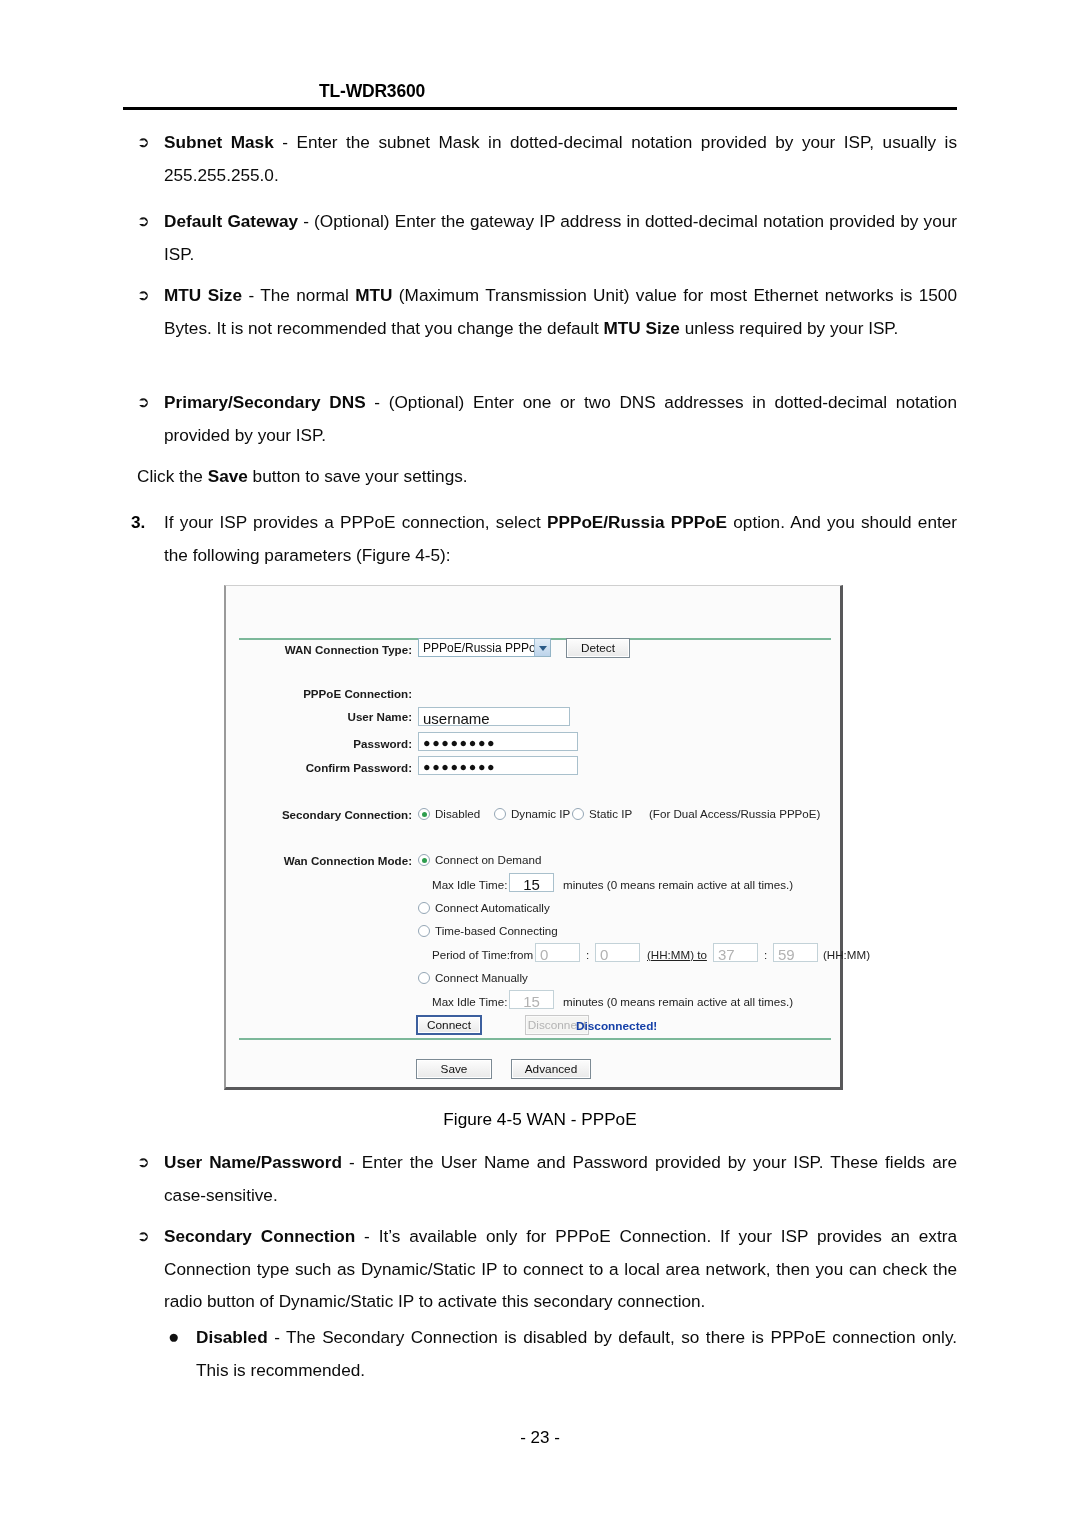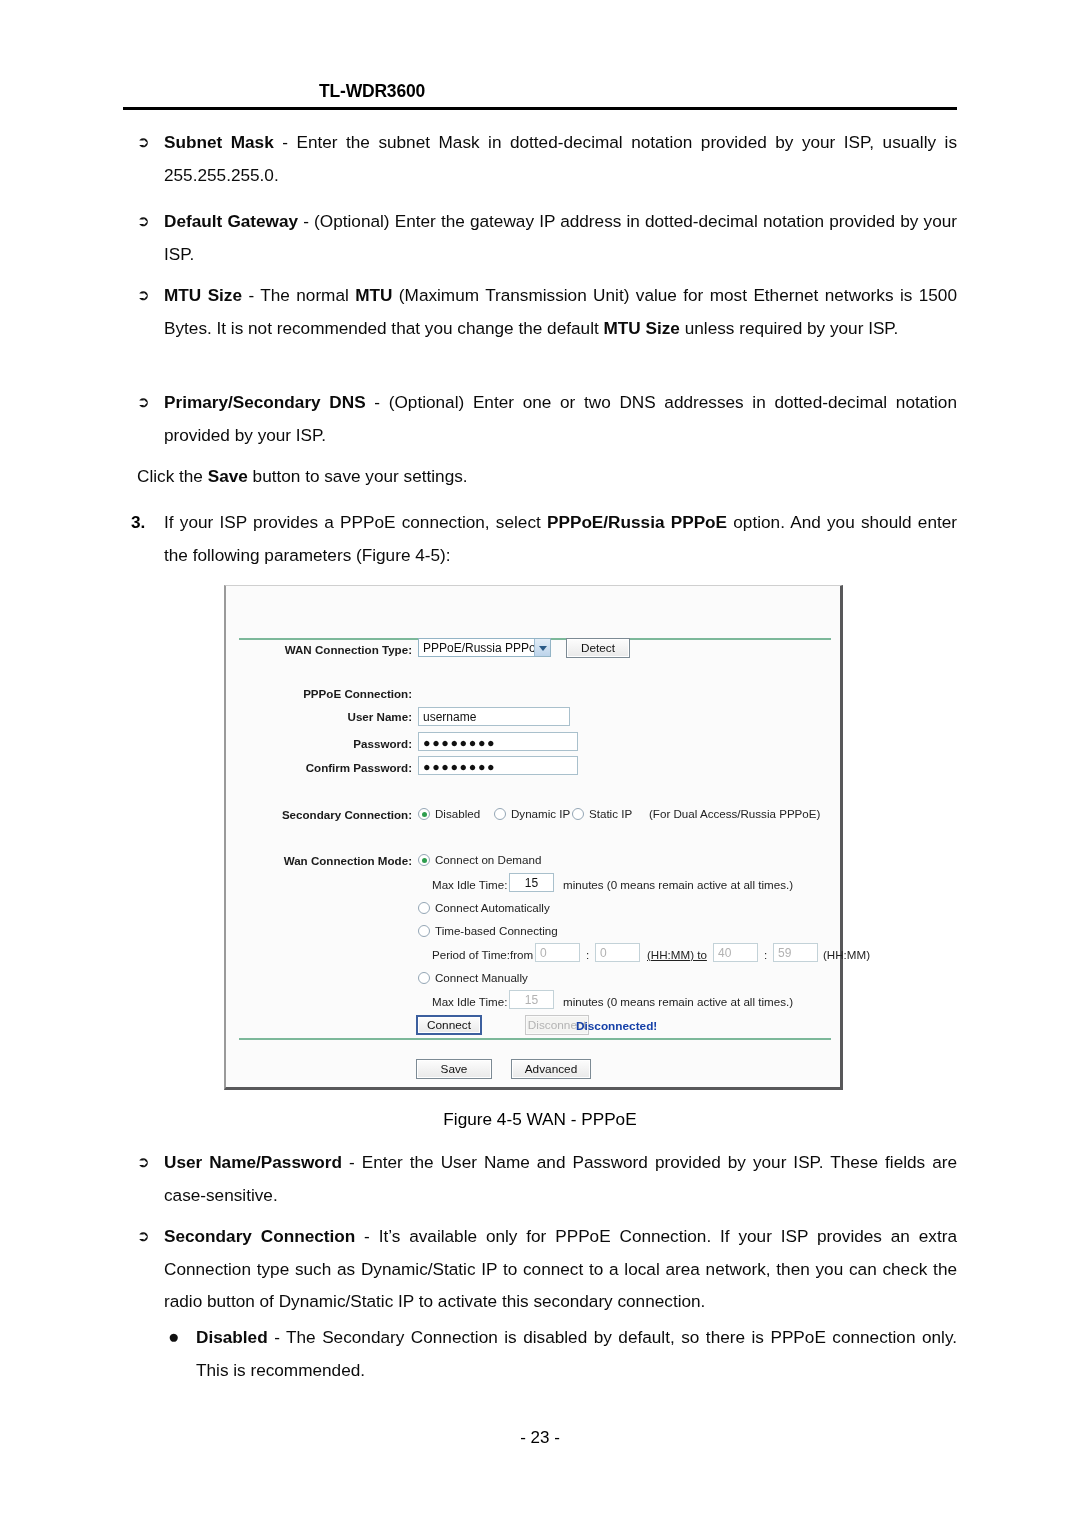--- a/index.html
+++ b/index.html
@@ -194,21 +194,21 @@
     border-top: 5px solid #2a5a86;
   }
 
   
   .inp {
     position: absolute;
     height: 19px;
     background: #ffffff;
     border: 1px solid #a9c0cc;
     box-sizing: border-box;
-    font-size: 12px;
+    font-size: 15px;
     color: #111;
     padding: 2px 0 0 4px;
     white-space: nowrap;
     overflow: hidden;
   }
   .inp.gray { color: #b2b2b2; border-color: #c3d2d8; }
   .inp.pwd {
     letter-spacing: 1.6px;
     font-size: 12.5px;
     padding-top: 3px;
@@ -333,21 +333,21 @@
   <div class="plain" style="left:209px; top:315px;">Connect Automatically</div>
 
   <div class="radio" style="left:192px; top:339px;"></div>
   <div class="plain" style="left:209px; top:338px;">Time-based Connecting</div>
 
   <div class="plain" style="left:206px; top:362px;">Period of Time:from</div>
   <div class="inp gray" style="left:309px; top:357px; width:45px;">0</div>
   <div class="plain" style="left:360px; top:362px;">:</div>
   <div class="inp gray" style="left:369px; top:357px; width:45px;">0</div>
   <div class="plain" style="left:421px; top:362px;text-decoration:underline;">(HH:MM) to</div>
-  <div class="inp gray" style="left:487px; top:357px; width:45px;">40</div>
+  <div class="inp gray" style="left:487px; top:357px; width:45px;">37</div>
   <div class="plain" style="left:538px; top:362px;">:</div>
   <div class="inp gray" style="left:547px; top:357px; width:45px;">59</div>
   <div class="plain" style="left:597px; top:362px;">(HH:MM)</div>
 
   <div class="radio" style="left:192px; top:386px;"></div>
   <div class="plain" style="left:209px; top:385px;">Connect Manually</div>
 
   <div class="plain" style="left:206px; top:409px;">Max Idle Time:</div>
   <div class="inp gray" style="left:283px; top:404px; width:45px; text-align:center; padding-left:0;">15</div>
   <div class="plain" style="left:337px; top:409px;">minutes (0 means remain active at all times.)</div>

